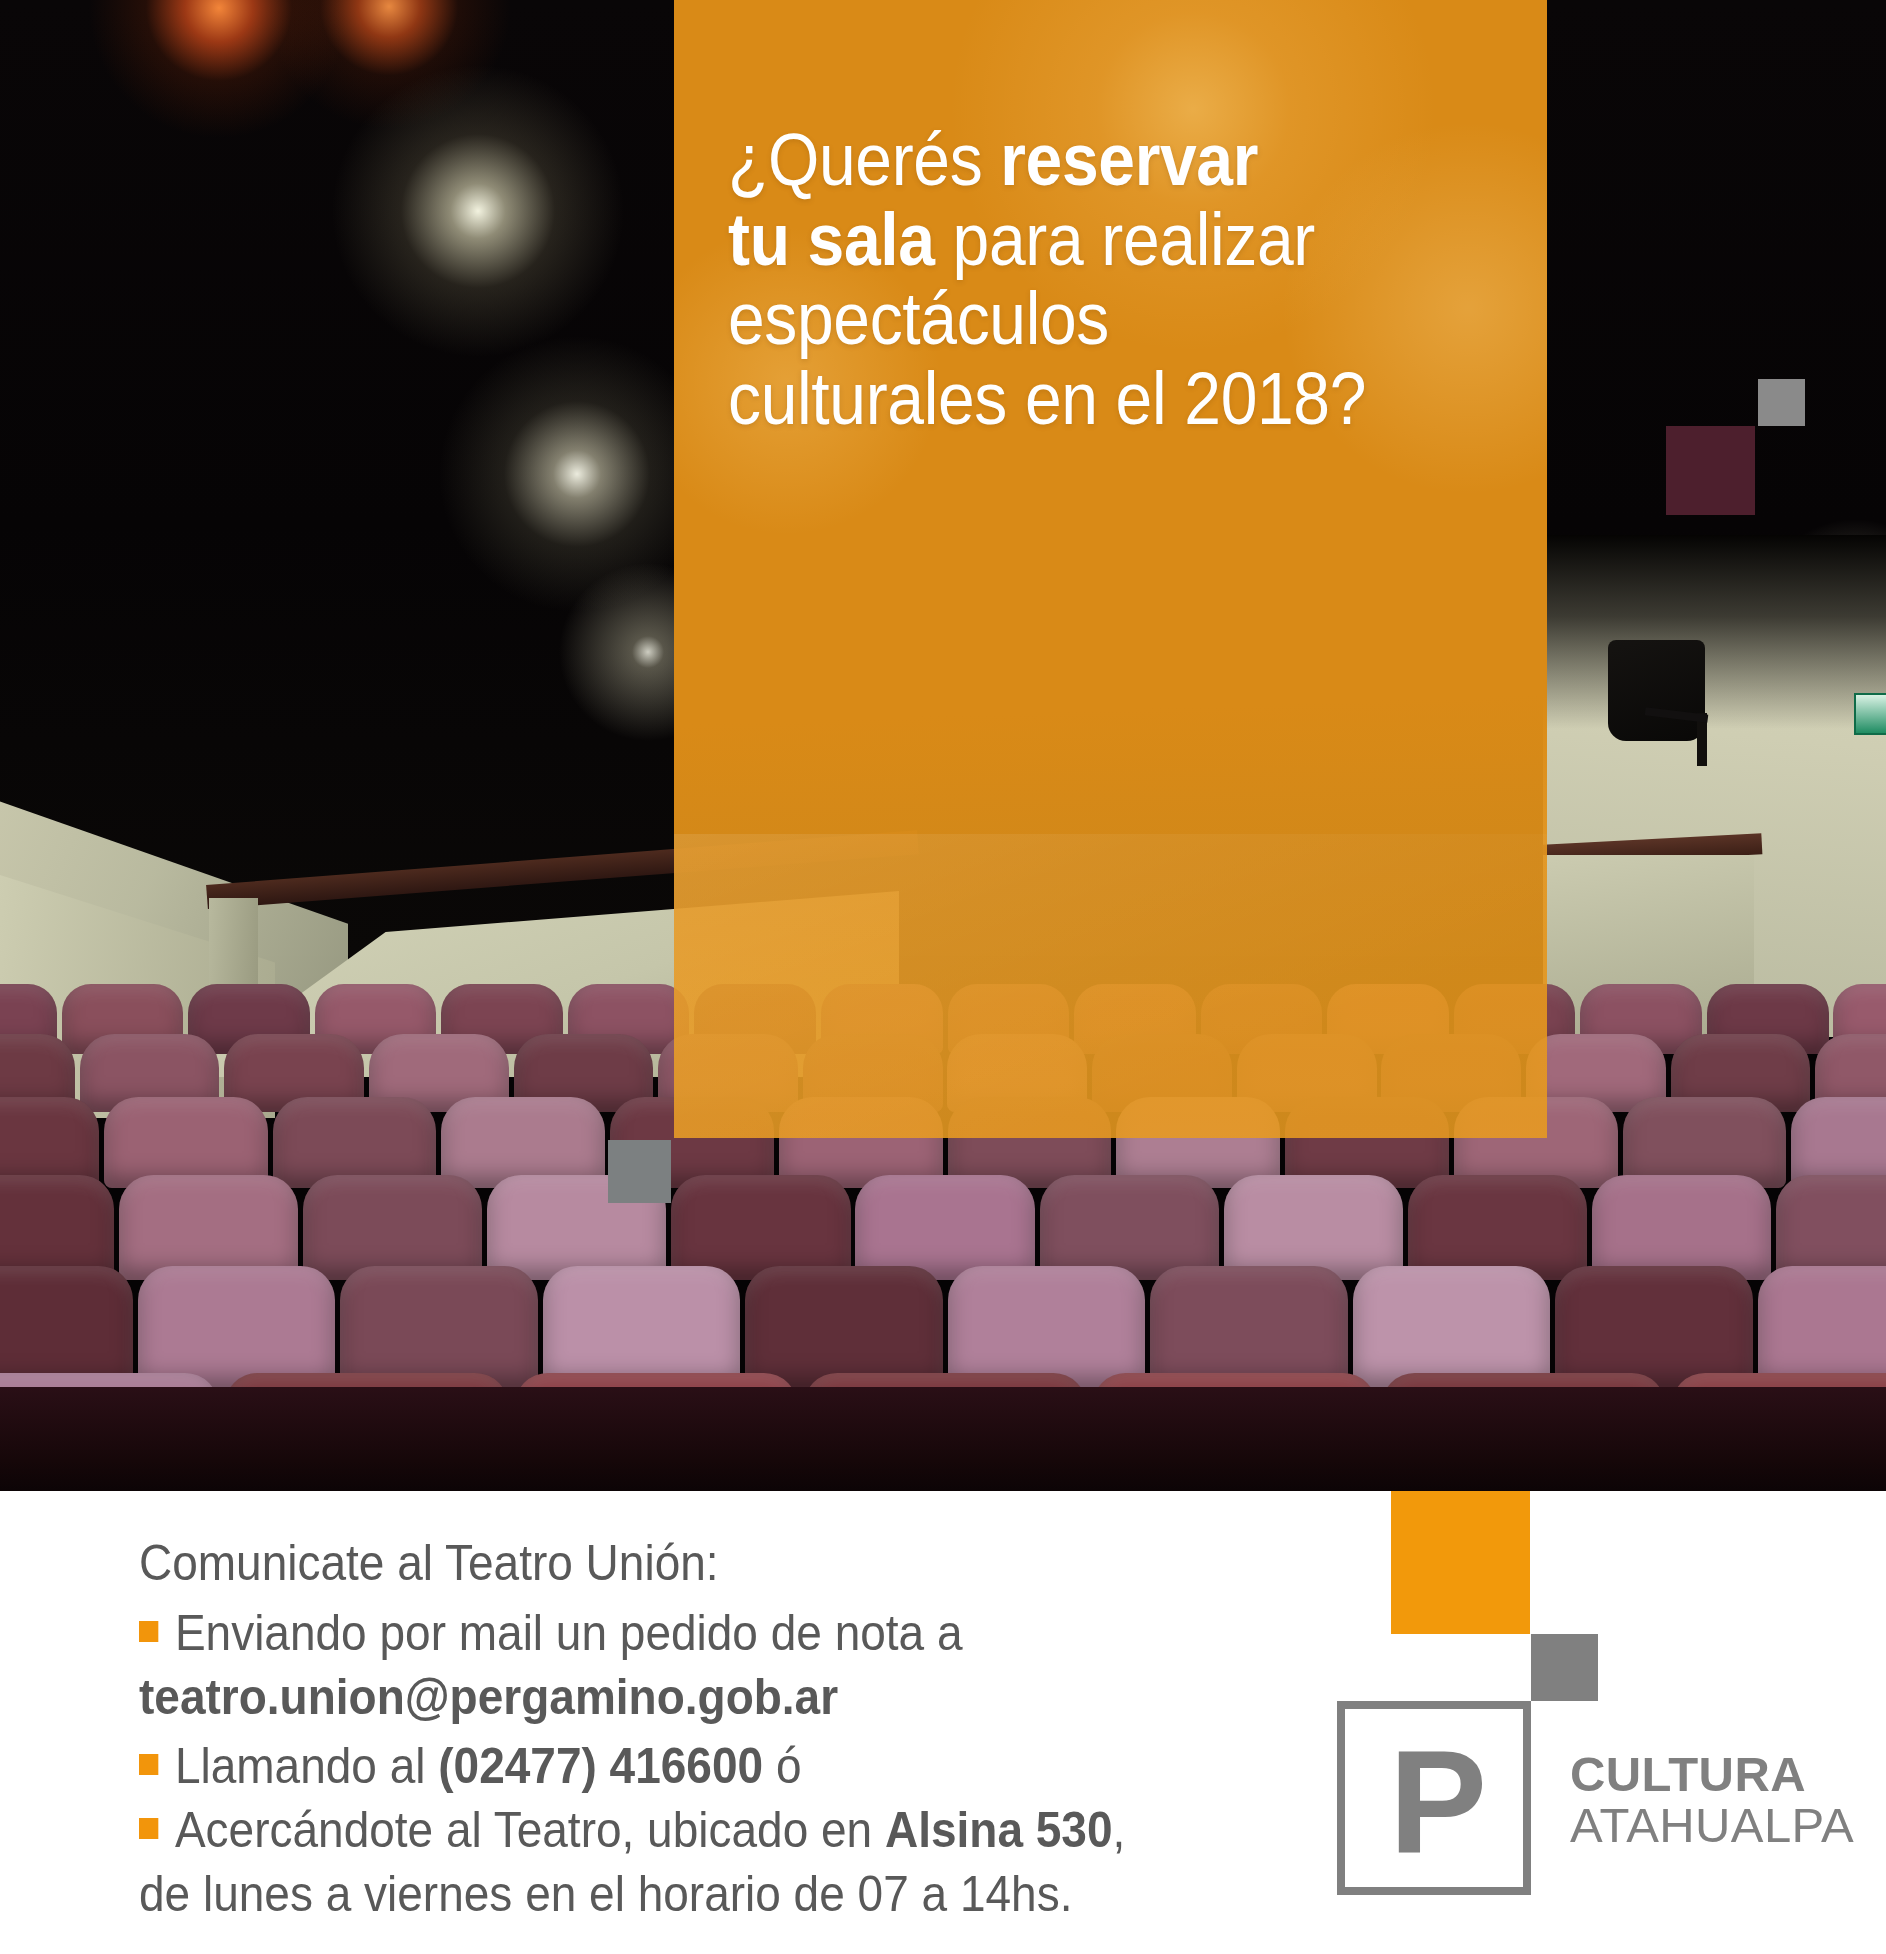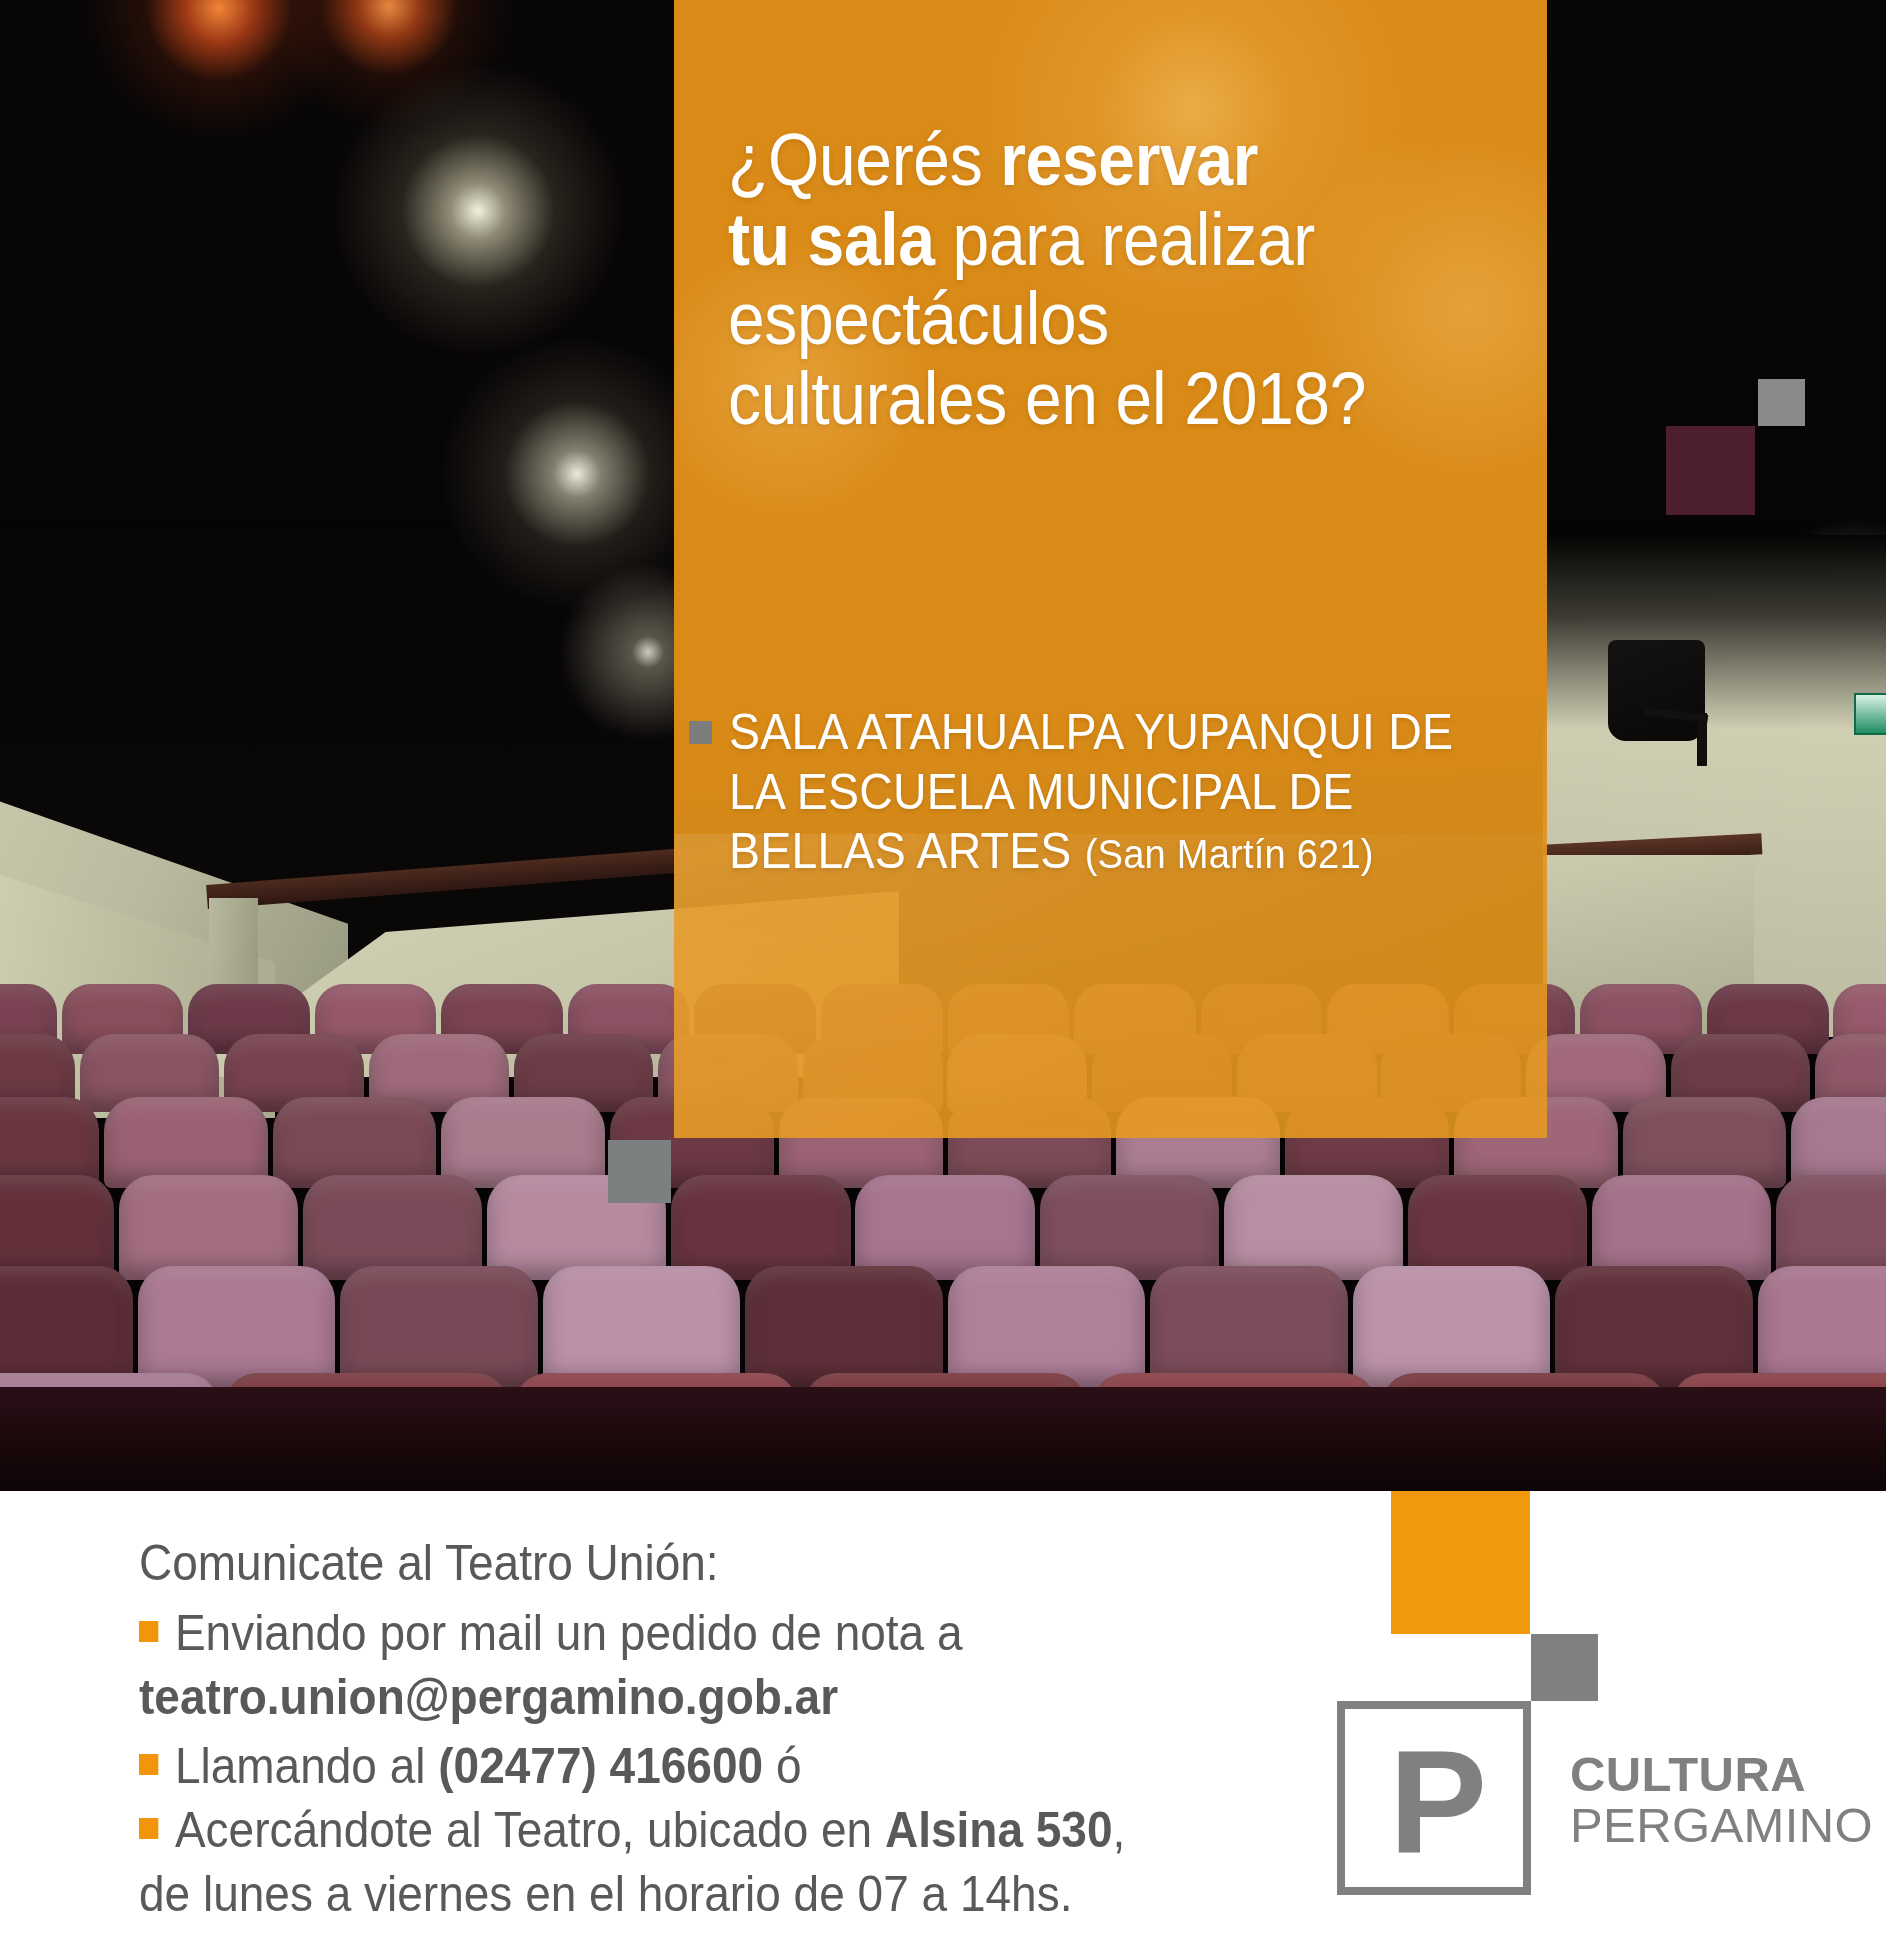--- a/index.html
+++ b/index.html
@@ -351,27 +351,20 @@
   <div class="panel-sheen"></div>
 
   <div class="headline">
     <span>¿Querés </span><b>reservar</b><br>
     <b>tu sala</b><span> para realizar</span><br>
     <span>espectáculos</span><br>
     <span>culturales en el 2018?</span>
   </div>
 
   <div class="salas">
-    <div class="sala-item">
-      <span class="sq-bullet"></span>
-      <div class="sala-text">
-        <span>SALA ATAHUALPA YUPANQUI DE LA ESCUELA MUNICIPAL DE BELLAS ARTES</span>
-        <span class="addr">(San Martín 621)</span>
-      </div>
-    </div>
   </div>
 
   <div class="footer">
 
     <div class="contact">
       <div class="contact-title">Comunicate al Teatro Unión:</div>
 
       <div class="c-line bulleted">
         <span class="c-bullet"></span>
         <span>Enviando por mail un pedido de nota a</span>
@@ -393,19 +386,19 @@
     </div>
 
     <div class="logo">
       <div class="logo-orange"></div>
       <div class="logo-gray-sq"></div>
       <div class="logo-box">
         <div class="logo-p">P</div>
       </div>
       <div class="logo-words">
         <div class="w1">CULTURA</div>
-        <div class="w2">PERGAMINO</div>
+        <div class="w2">ATAHUALPA</div>
       </div>
     </div>
 
   </div>
 </div>
 
 
 </body></html>

